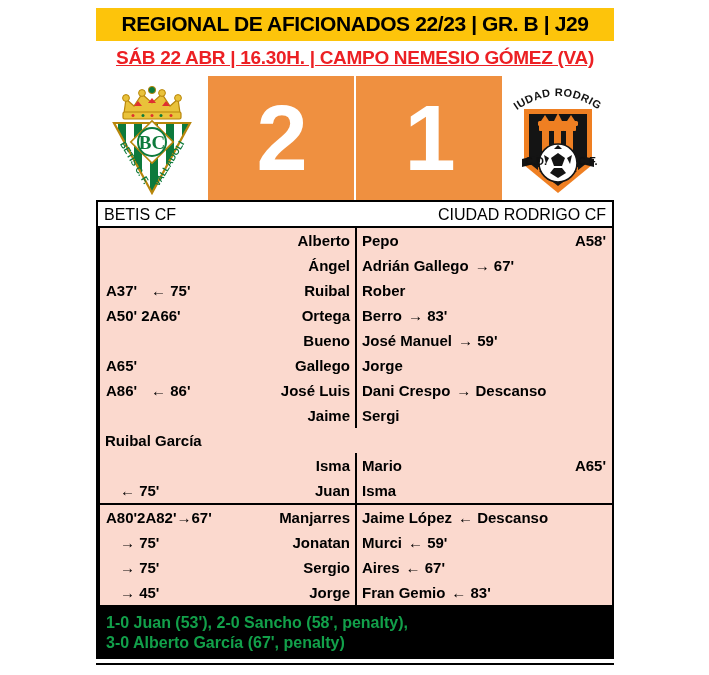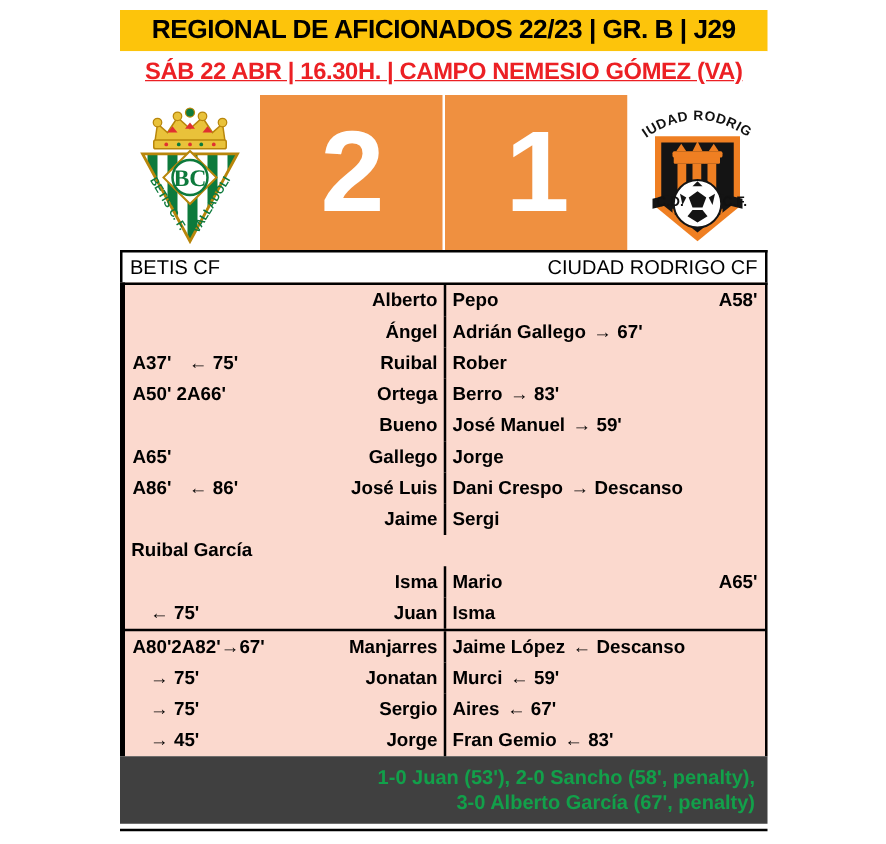--- a/index.html
+++ b/index.html
@@ -166,22 +166,22 @@
     display: flex;
     align-items: center;
     gap: 14px;
     white-space: nowrap;
   }
   .left .evbox  { order: -1; }
   .spacer { flex: 1 1 auto; }
 
   
   .goals {
-    background: #404040;
-    text-align: right;
+    background: #000000;
+    text-align: left;
     padding: 8px 10px 6px 10px;
     box-sizing: border-box;
   }
   .goals .g {
     font-size: 16px;
     font-weight: bold;
     color: #12a04a;
     line-height: 1.25;
     white-space: nowrap;
   }

